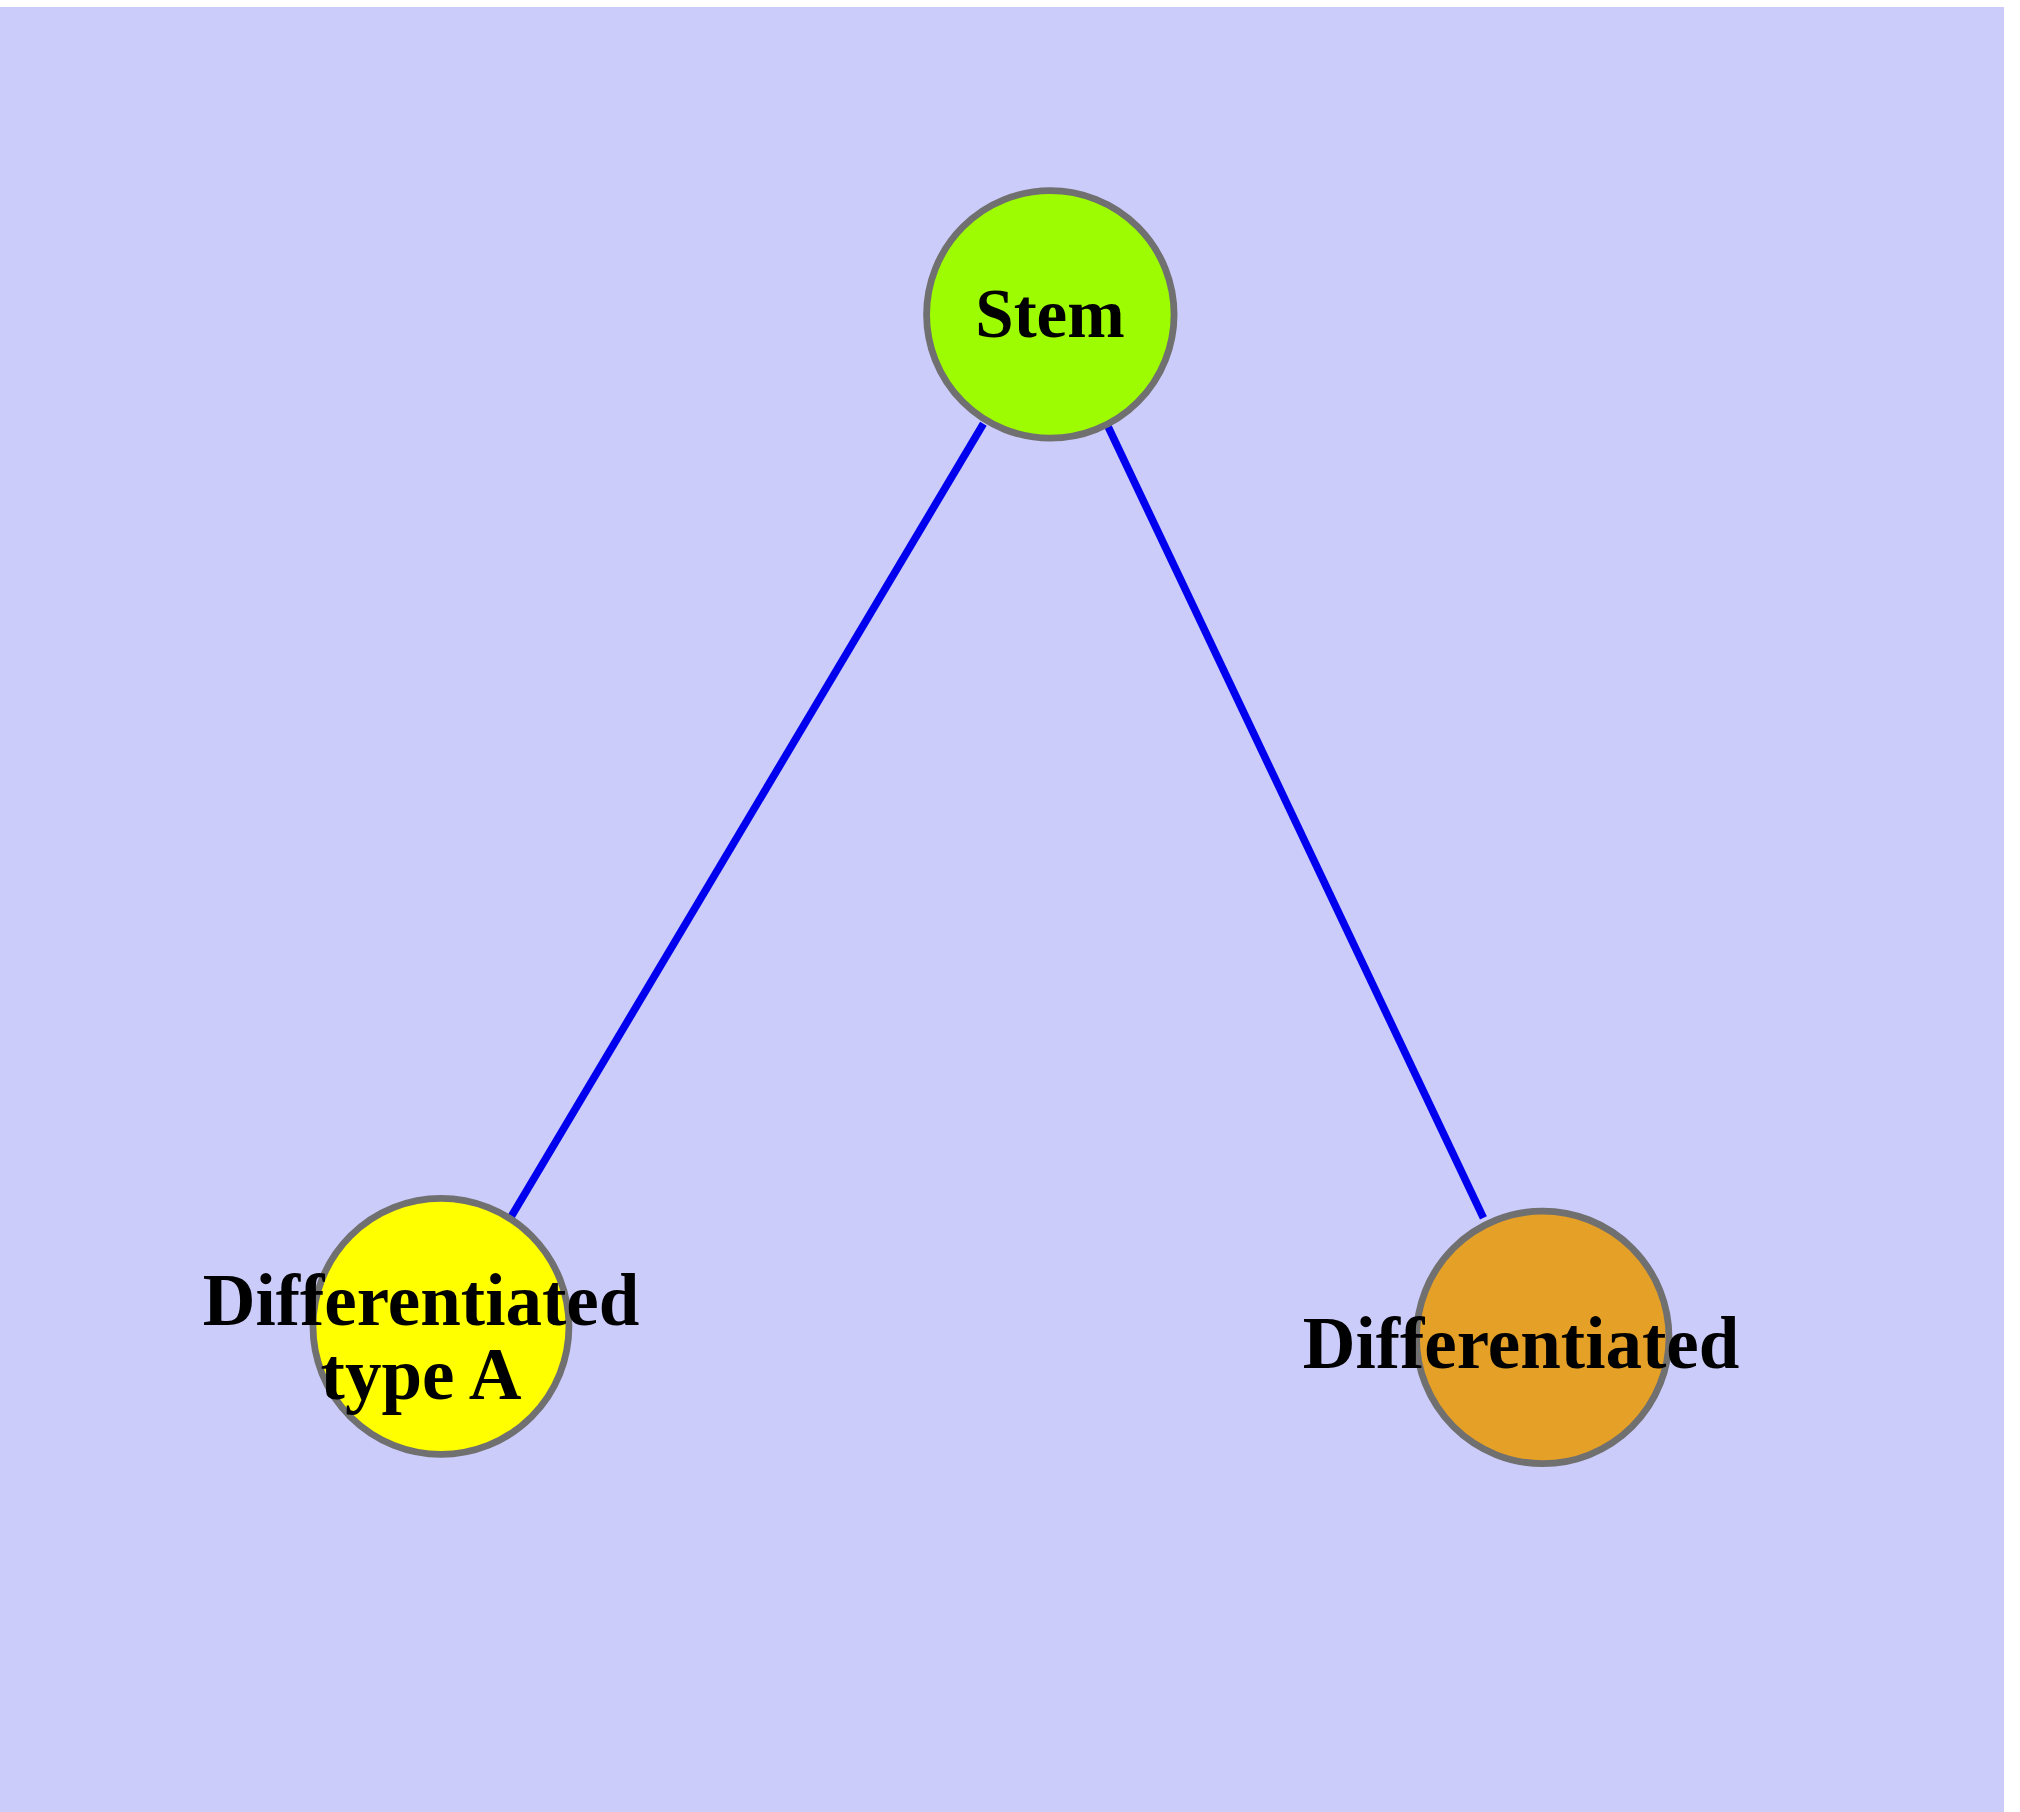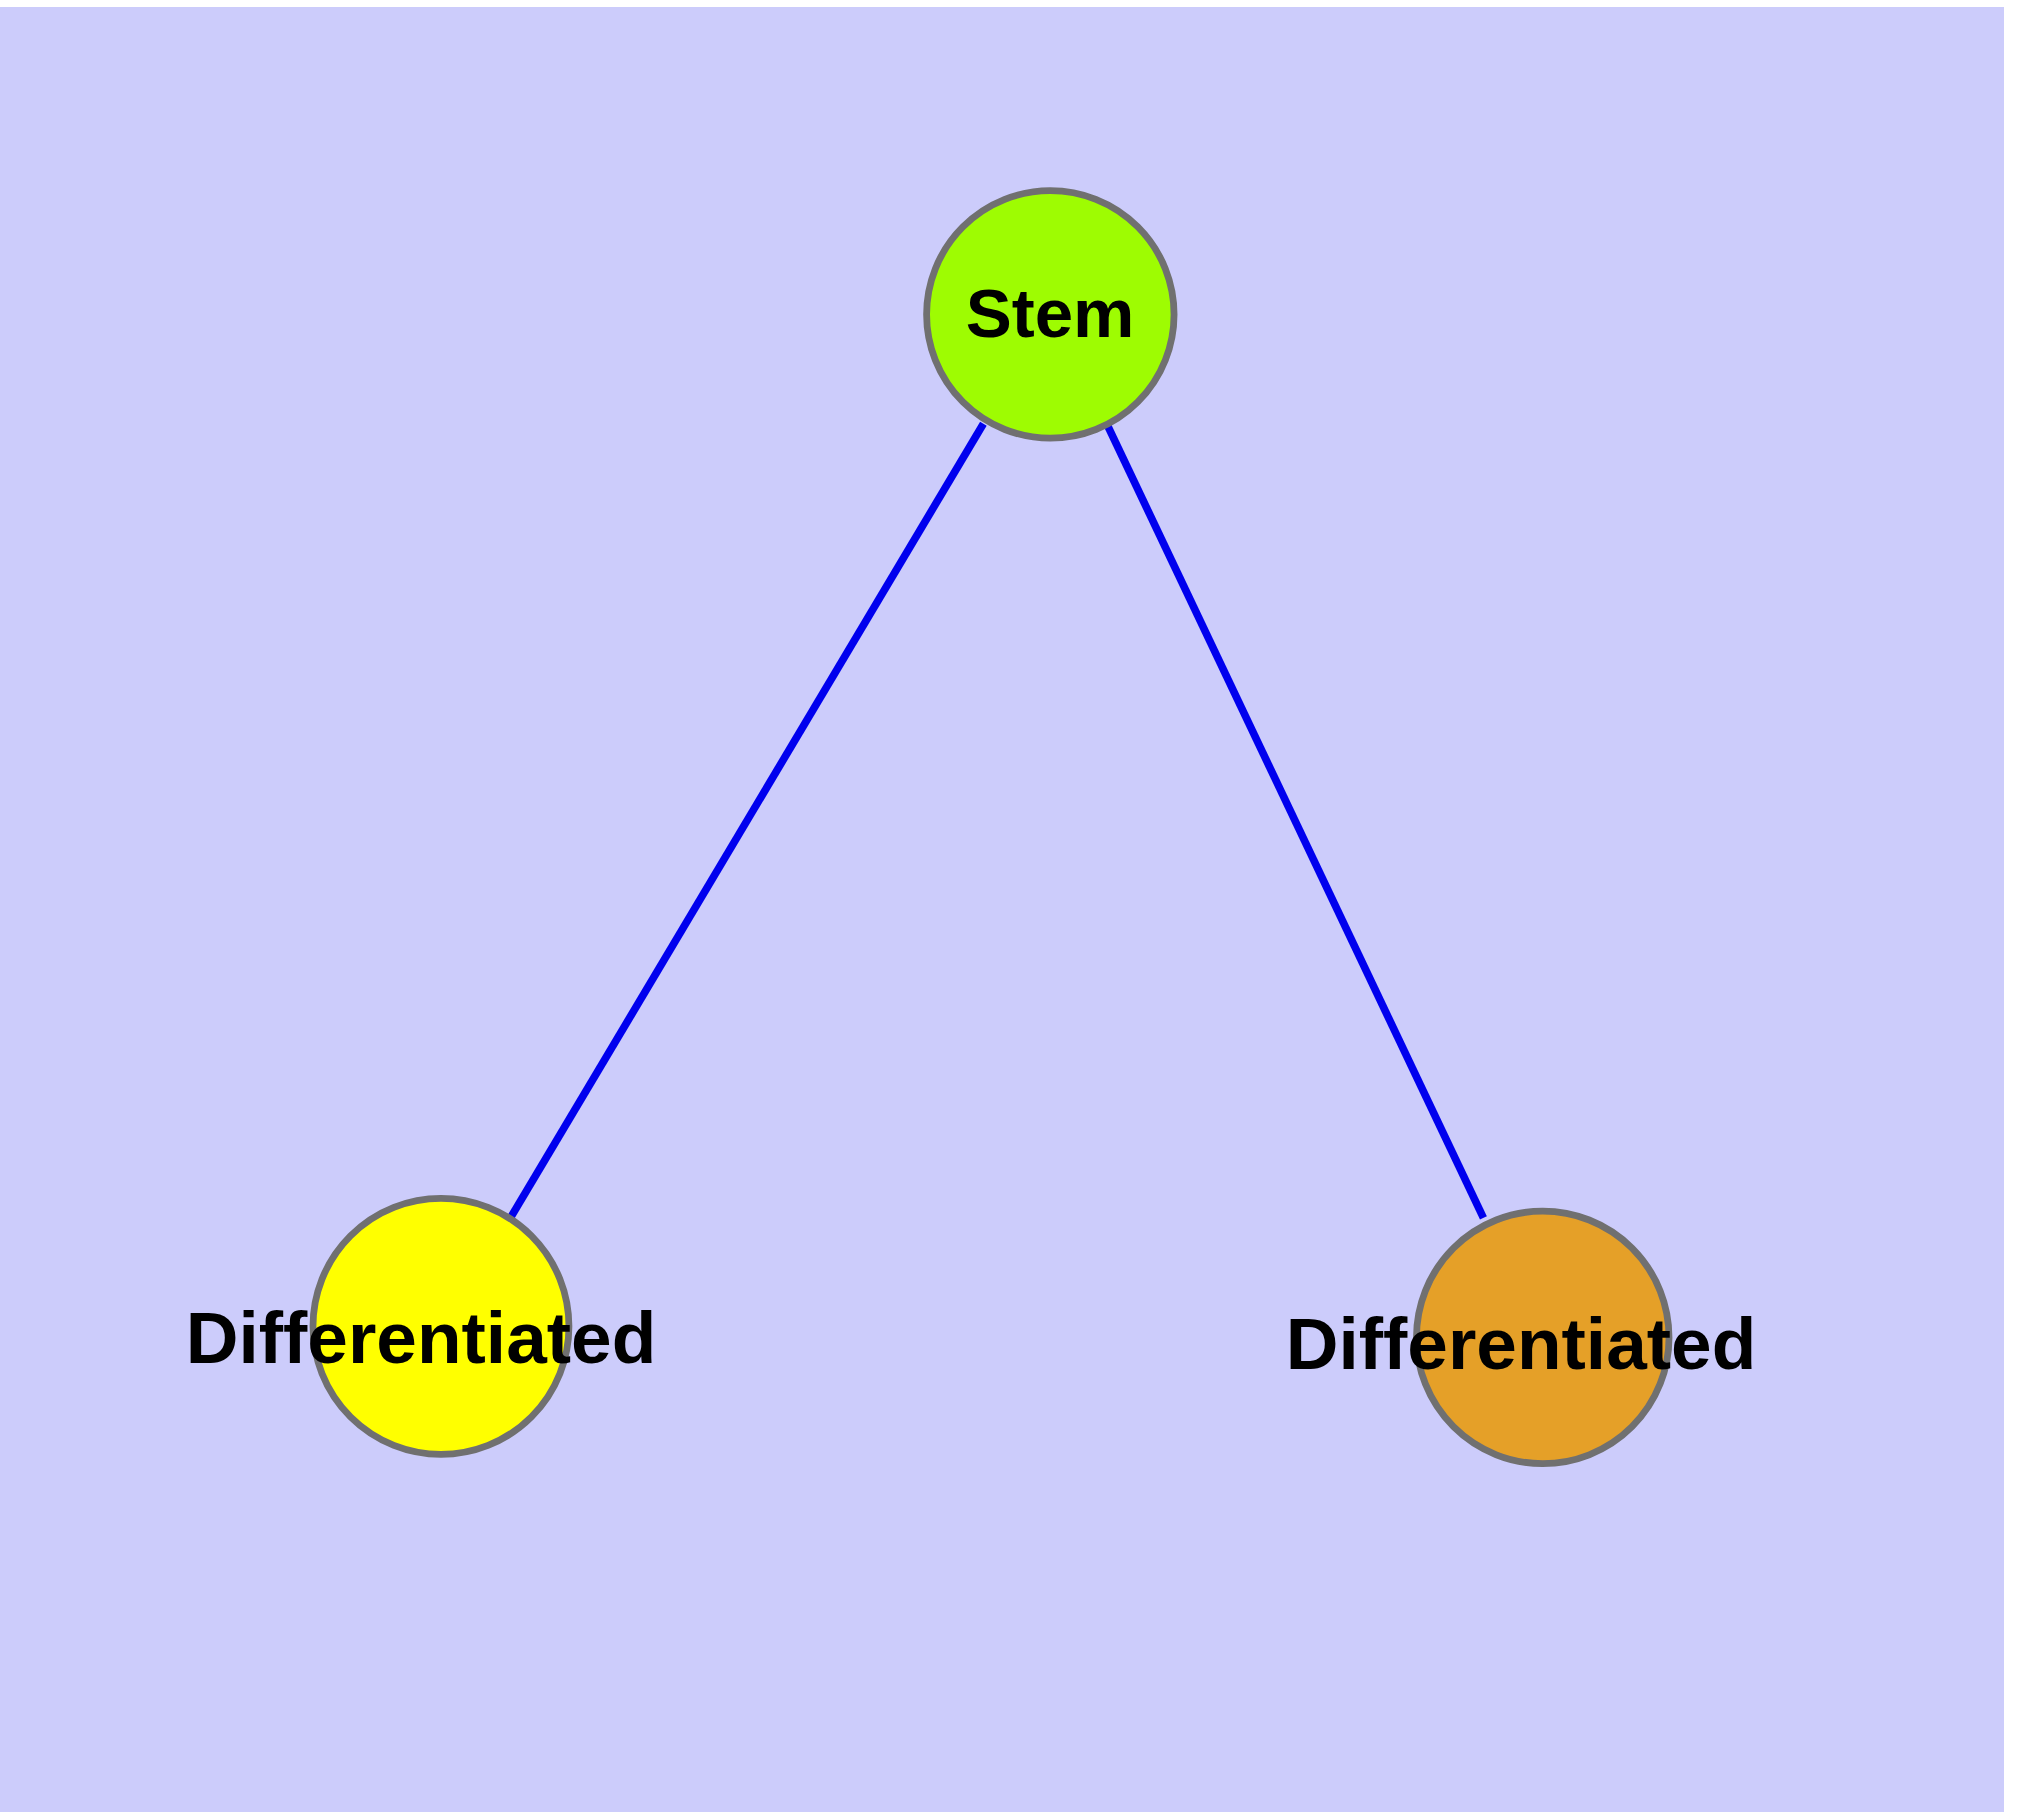--- a/index.html
+++ b/index.html
@@ -7,21 +7,21 @@
     margin: 0;
     padding: 0;
     background: #ffffff;
   }
   #root {
     position: relative;
     width: 2021px;
     height: 1812px;
     background: #ffffff;
     overflow: hidden;
-    font-family: Liberation Sans, sans-serif;
+    font-family: Liberation Serif, serif;
   }
   #canvas {
     position: absolute;
     left: 0;
     top: 6.8px;
     width: 2004px;
     height: 1805px;
     background: #ccccfb;
   }
   #graph-svg {
@@ -79,19 +79,20 @@
       <circle cx="1820" cy="1578" r="149" fill="#e5a028" stroke="#707070" stroke-width="8"></circle>
     </g>
   </svg>
 
   <div class="node-label" id="label-stem">
     <span class="line">Stem</span>
   </div>
 
   <div class="node-label" id="label-type-a">
     <span class="line">Differentiated</span>
+    <span class="line">type A</span>
   </div>
 
   <div class="node-label" id="label-type-b">
     <span class="line">Differentiated</span>
   </div>
 </div>
 
 
 </body></html>

